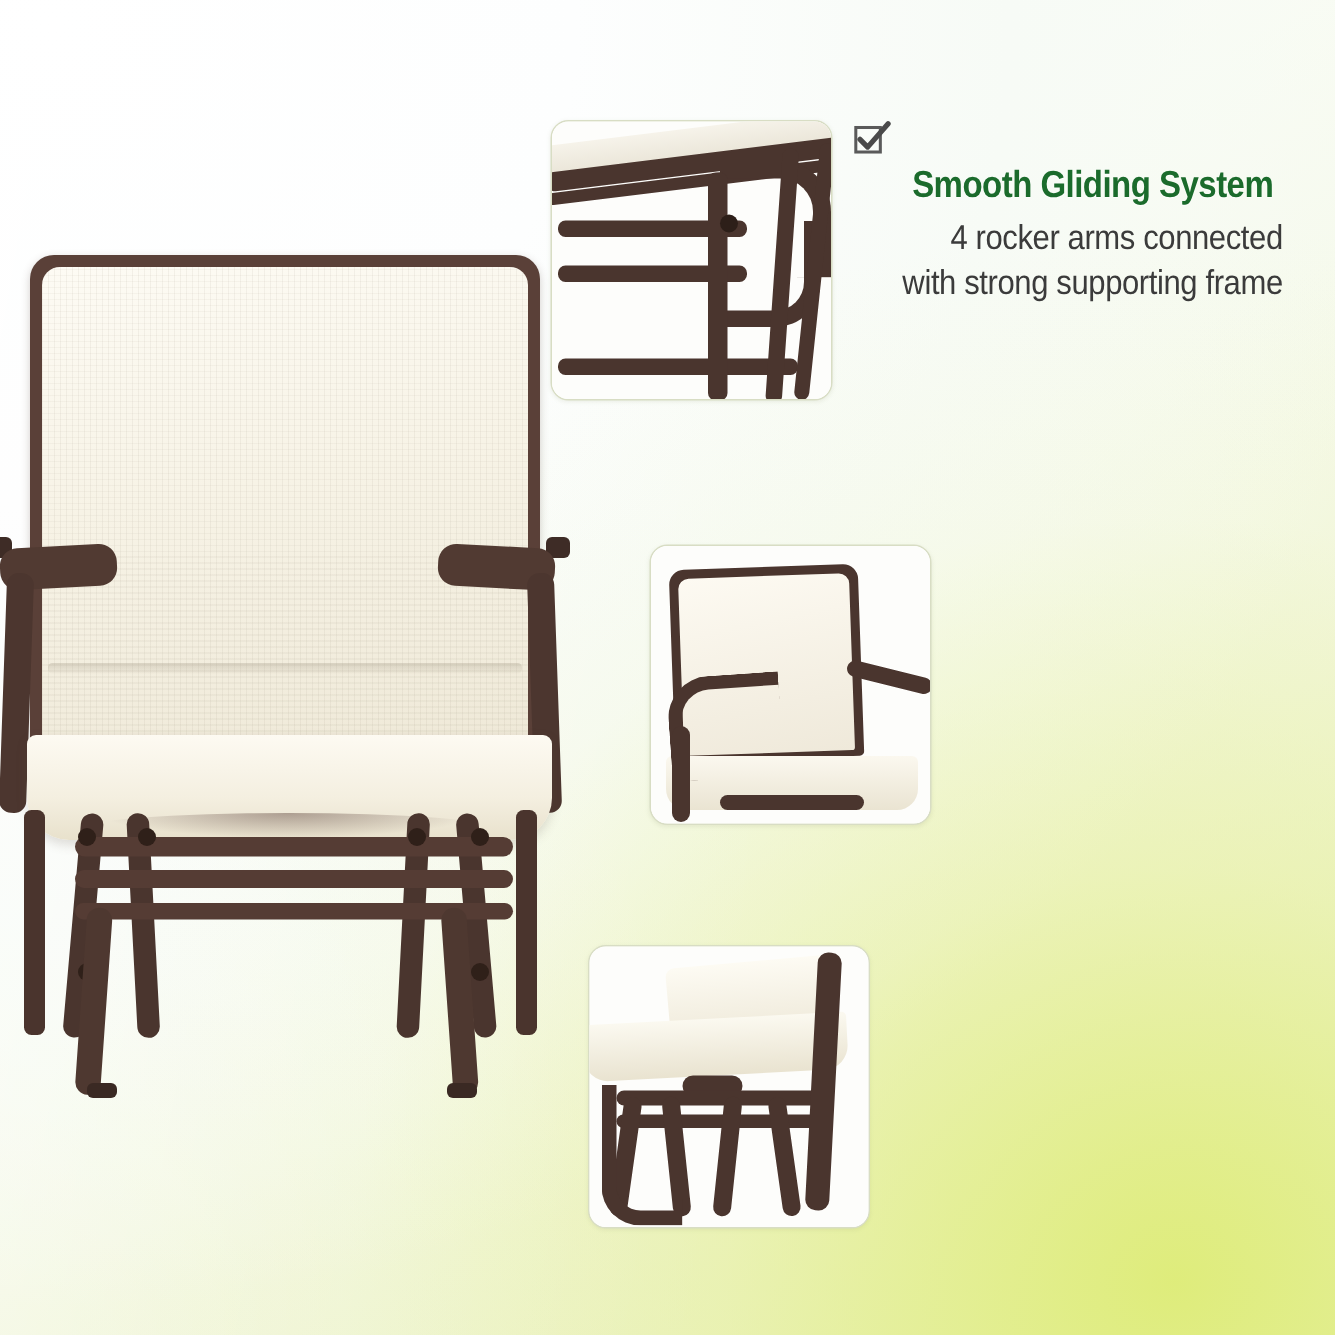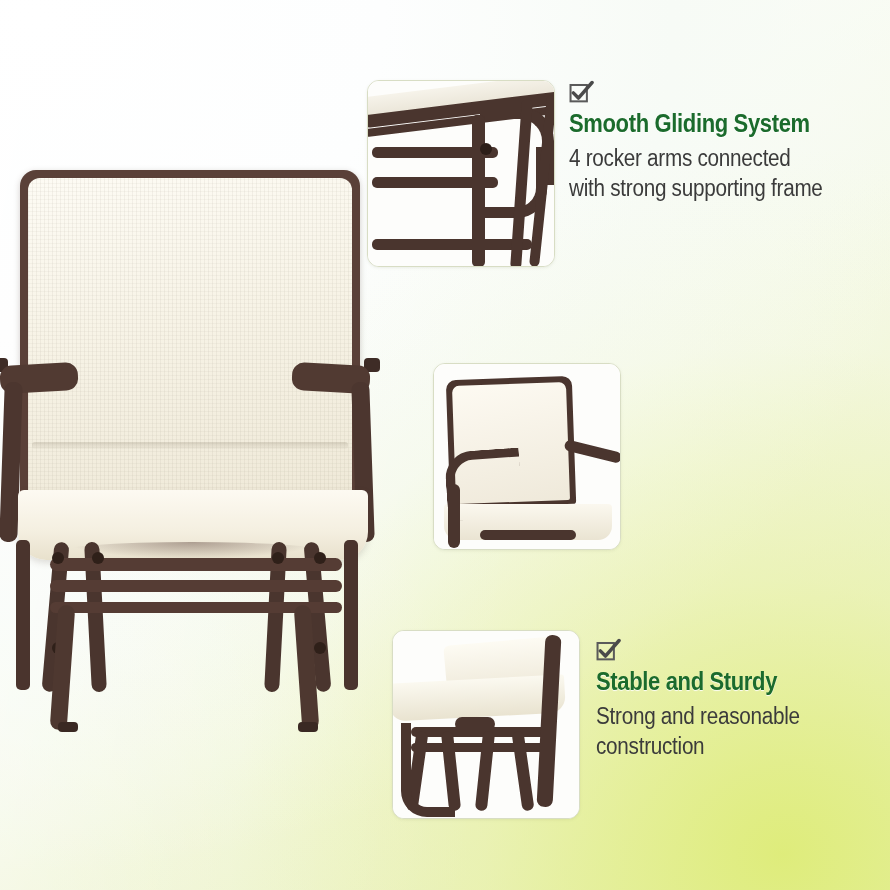--- a/index.html
+++ b/index.html
@@ -156,21 +156,21 @@
   .p3 .l3{left:86px;top:100px;height:80px;transform:rotate(6deg);}
   .p3 .l4{left:124px;top:100px;height:80px;transform:rotate(-8deg);}
   .p3 .runner{
     position:absolute;left:8px;top:92px;width:44px;height:84px;
     border:10px solid #4a352e;border-right:none;border-top:none;
     border-radius:0 0 0 26px;background:transparent;
   }
   .p3 .hub{position:absolute;left:62px;top:86px;width:40px;height:14px;background:#4a352e;border-radius:7px;}
 
   
-  .feature{position:absolute;}
+  .feature{position:absolute;text-align:right;}
   .f1{left:569px;top:80px;width:318px;}
   .f2{left:638px;top:358px;width:252px;}
   .f3{left:596px;top:638px;width:290px;}
 
   .chk{display:block;width:25px;height:25px;margin-bottom:4px;}
   .f-title{
     font-family:"Liberation Sans", sans-serif;
     font-weight:bold;font-size:25px;line-height:1.12;
     color:#1b6b2c;letter-spacing:-0.4px;
     transform:scaleX(0.88);transform-origin:left center;
@@ -284,23 +284,14 @@
     <svg class="chk" viewBox="0 0 26 26">
       <rect x="1.6" y="5.2" width="17" height="17" fill="none" stroke="#5a5a5a" stroke-width="2.1"></rect>
       <path d="M4.5 13.4 L9.8 18.8 L24 2.6" fill="none" stroke="#4a4a4a" stroke-width="3.6" stroke-linecap="round" stroke-linejoin="round"></path>
     </svg>
     <p class="f-title">Smooth Gliding System</p>
     <p class="f-body">4 rocker arms connected
 with strong supporting frame</p>
   </div>
 
 
-  <div class="feature f3">
-    <svg class="chk" viewBox="0 0 26 26">
-      <rect x="1.6" y="5.2" width="17" height="17" fill="none" stroke="#5a5a5a" stroke-width="2.1"></rect>
-      <path d="M4.5 13.4 L9.8 18.8 L24 2.6" fill="none" stroke="#4a4a4a" stroke-width="3.6" stroke-linecap="round" stroke-linejoin="round"></path>
-    </svg>
-    <p class="f-title">Stable and Sturdy</p>
-    <p class="f-body">Strong and reasonable
-construction</p>
-  </div>
 
 </div>
 
 </body></html>

